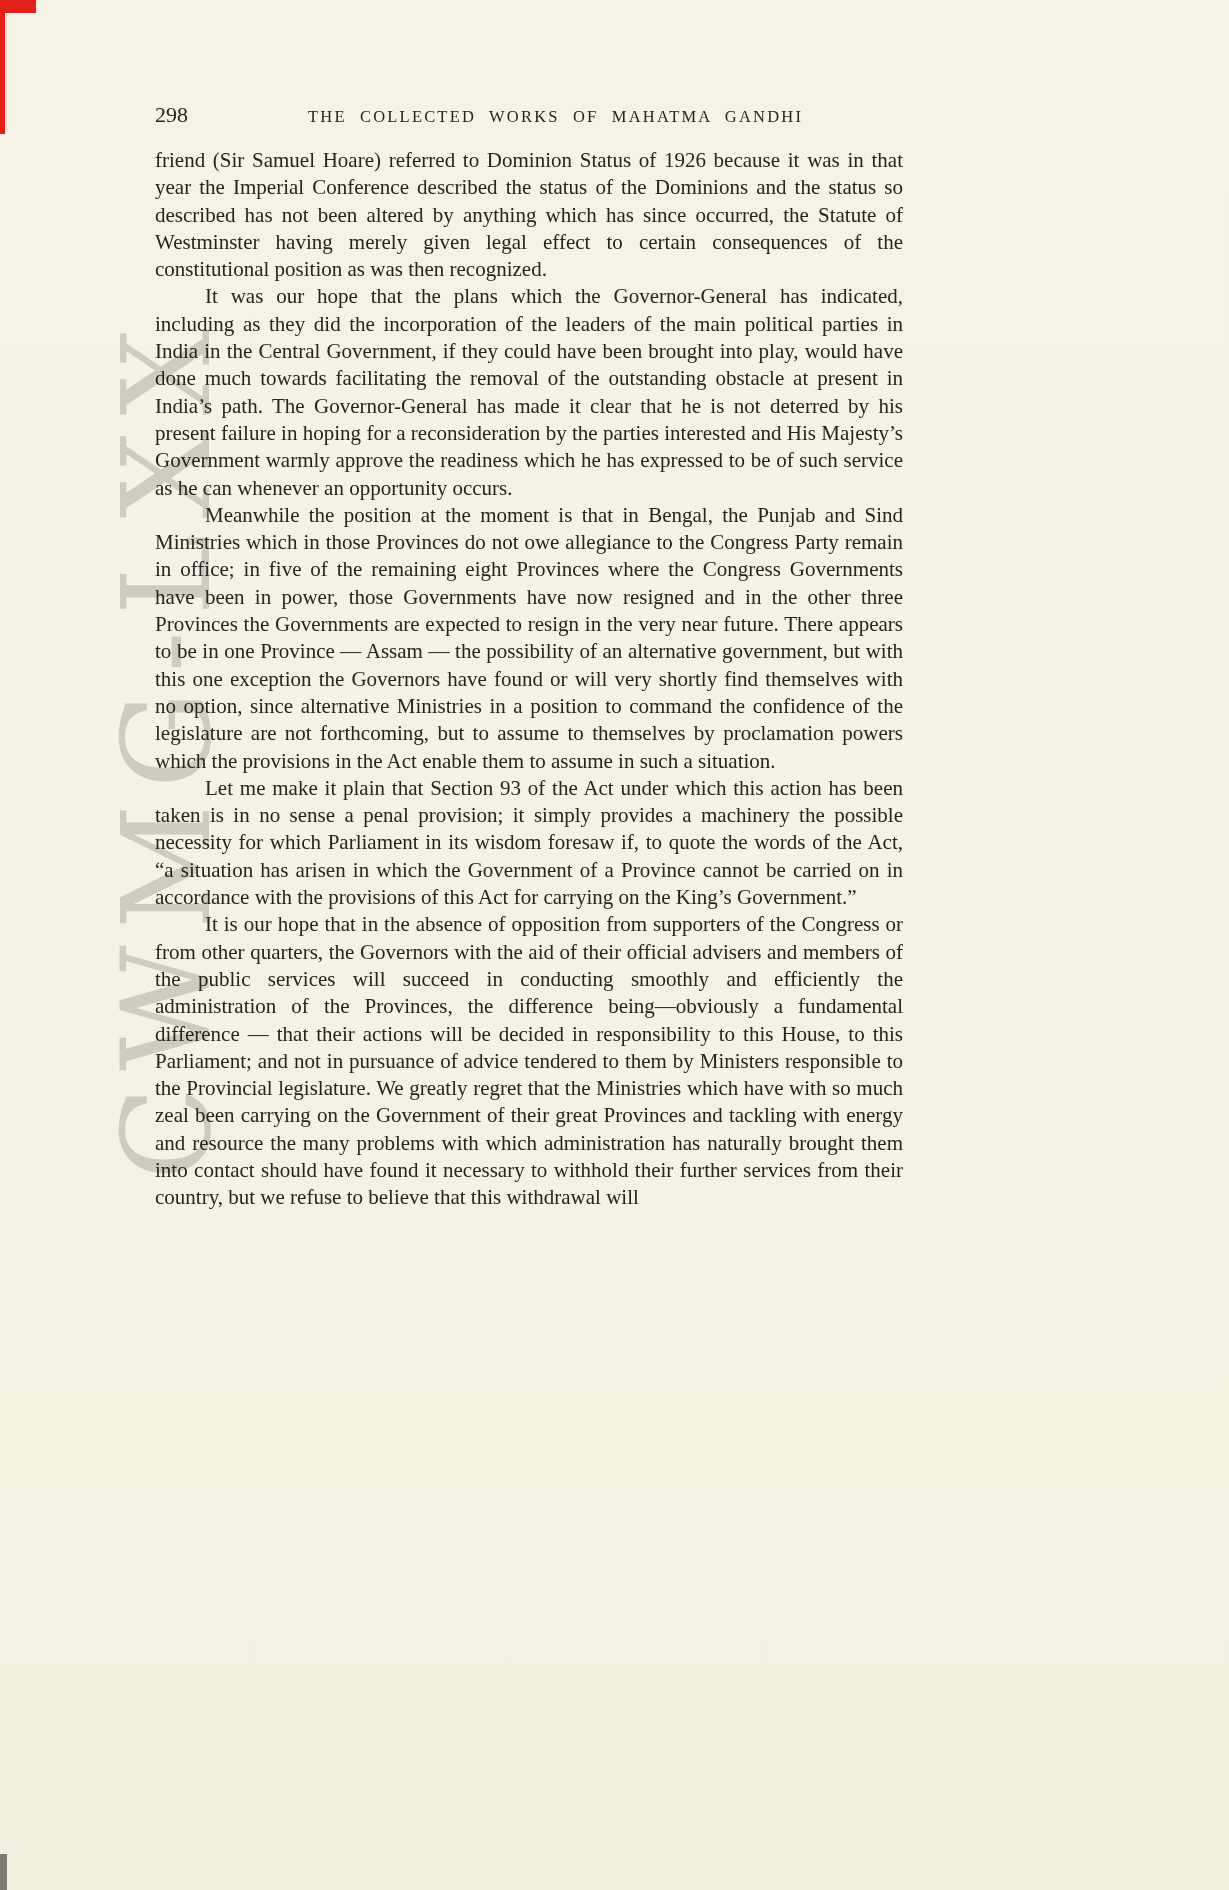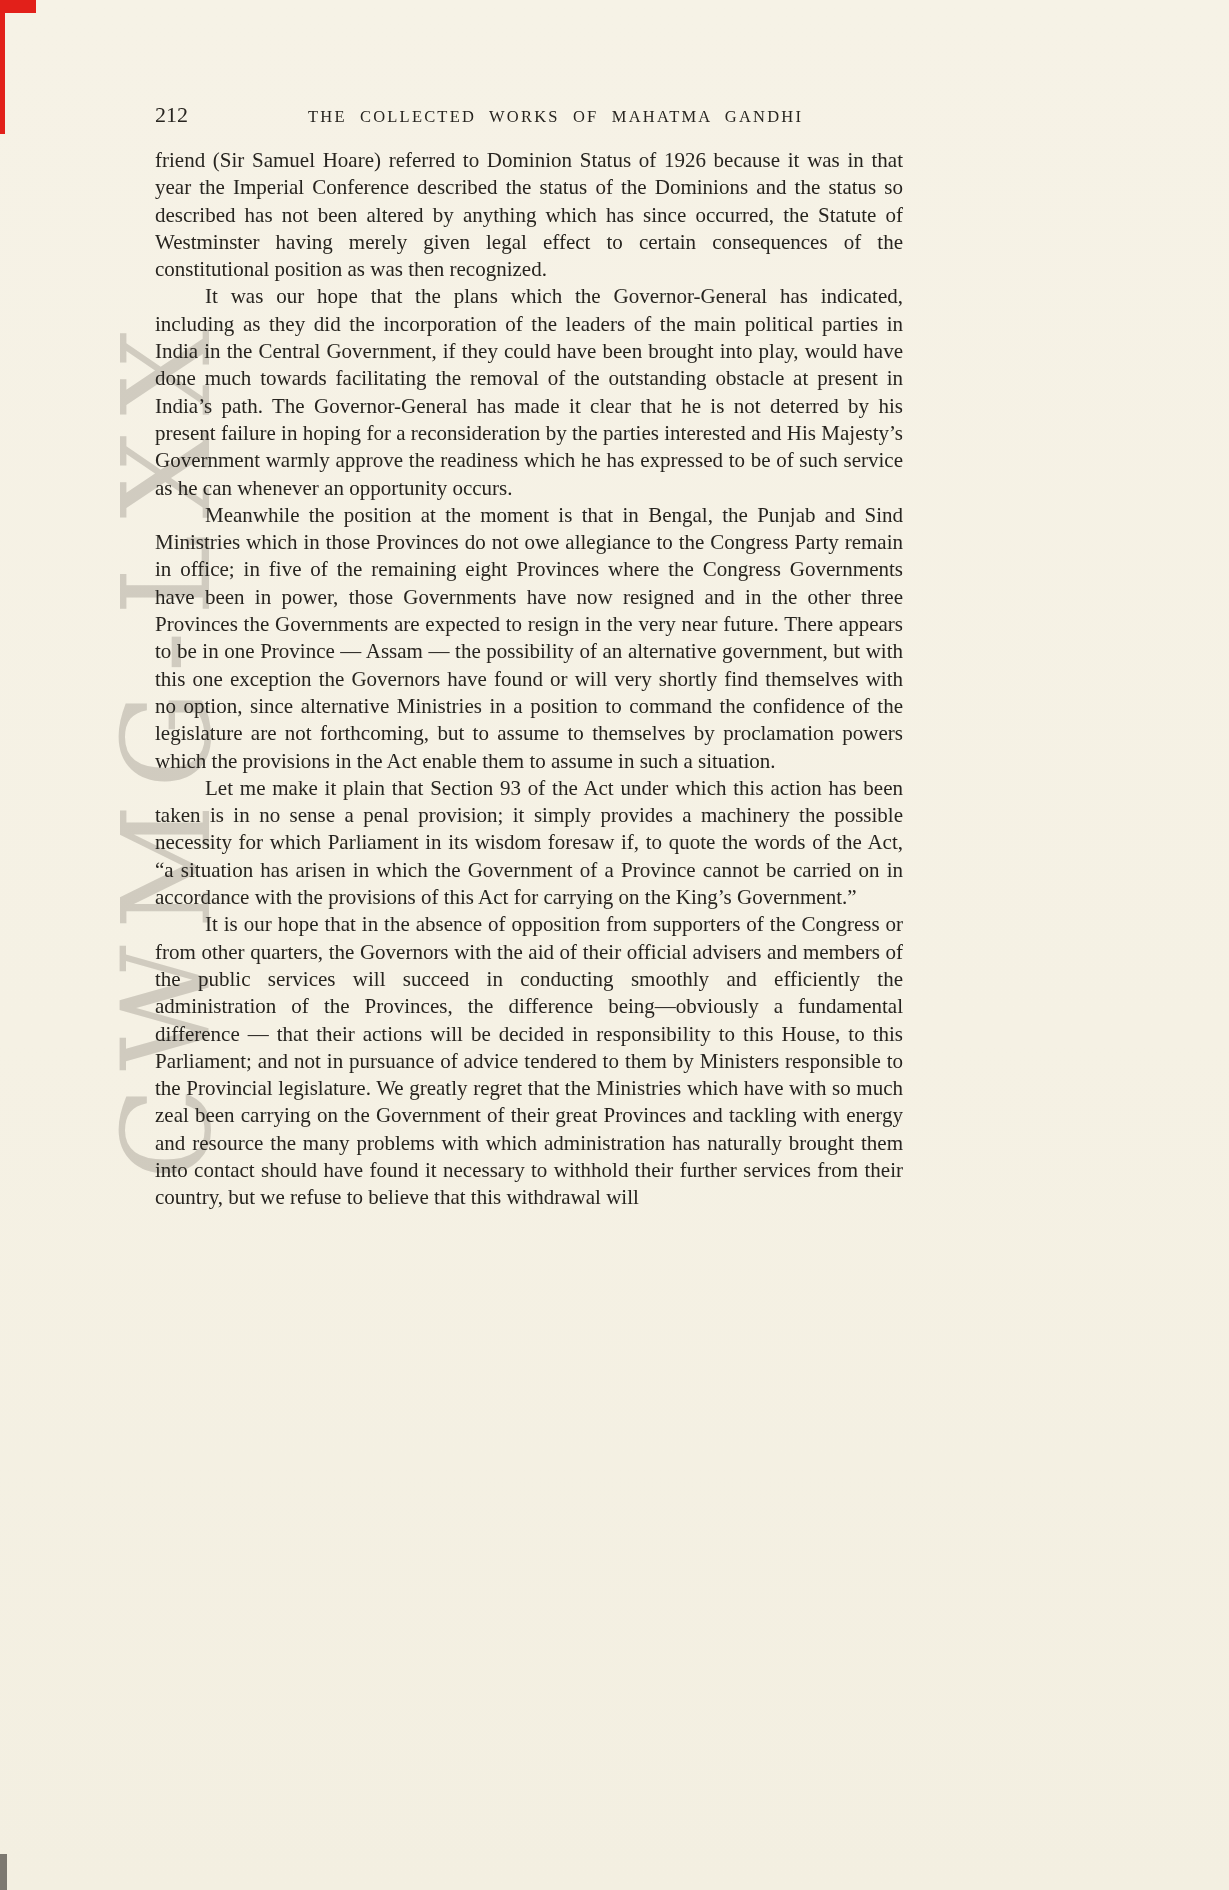--- a/index.html
+++ b/index.html
@@ -79,21 +79,21 @@
 
 <div class="page">
 
   <div class="red-corner"></div>
   <div class="red-edge"></div>
   <div class="bottom-mark"></div>
 
   <div class="watermark">CWMG-LXX</div>
 
   <header class="page-header">
-    <span class="page-number">212</span>
+    <span class="page-number">298</span>
     <span class="running-title">THE COLLECTED WORKS OF MAHATMA GANDHI</span>
   </header>
 
   <main class="body-text">
       <p class="para">friend (Sir Samuel Hoare) referred to Dominion Status of 1926 because it was in that year the Imperial Conference described the status of the Dominions and the status so described has not been altered by anything which has since occurred, the Statute of Westminster having merely given legal effect to certain consequences of the constitutional position as was then recognized.</p>
       <p class="para indent">It was our hope that the plans which the Governor-General has indicated, including as they did the incorporation of the leaders of the main political parties in India in the Central Government, if they could have been brought into play, would have done much towards facilitating the removal of the outstanding obstacle at present in India’s path. The Governor-General has made it clear that he is not deterred by his present failure in hoping for a reconsideration by the parties interested and His Majesty’s Government warmly approve the readiness which he has expressed to be of such service as he can whenever an opportunity occurs.</p>
       <p class="para indent">Meanwhile the position at the moment is that in Bengal, the Punjab and Sind Ministries which in those Provinces do not owe allegiance to the Congress Party remain in office; in five of the remaining eight Provinces where the Congress Governments have been in power, those Governments have now resigned and in the other three Provinces the Governments are expected to resign in the very near future. There appears to be in one Province — Assam — the possibility of an alternative government, but with this one exception the Governors have found or will very shortly find themselves with no option, since alternative Ministries in a position to command the confidence of the legislature are not forthcoming, but to assume to themselves by proclamation powers which the provisions in the Act enable them to assume in such a situation.</p>
       <p class="para indent">Let me make it plain that Section 93 of the Act under which this action has been taken is in no sense a penal provision; it simply provides a machinery the possible necessity for which Parliament in its wisdom foresaw if, to quote the words of the Act, “a situation has arisen in which the Government of a Province cannot be carried on in accordance with the provisions of this Act for carrying on the King’s Government.”</p>
       <p class="para indent">It is our hope that in the absence of opposition from supporters of the Congress or from other quarters, the Governors with the aid of their official advisers and members of the public services will succeed in conducting smoothly and efficiently the administration of the Provinces, the difference being—obviously a fundamental difference — that their actions will be decided in responsibility to this House, to this Parliament; and not in pursuance of advice tendered to them by Ministers responsible to the Provincial legislature. We greatly regret that the Ministries which have with so much zeal been carrying on the Government of their great Provinces and tackling with energy and resource the many problems with which administration has naturally brought them into contact should have found it necessary to withhold their further services from their country, but we refuse to believe that this withdrawal will</p>
     </main>

